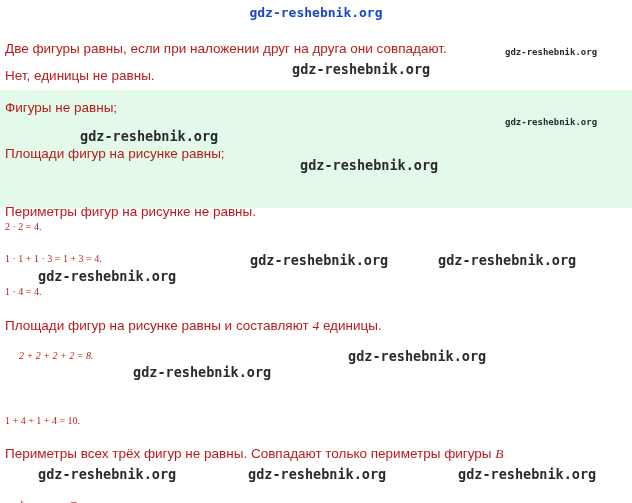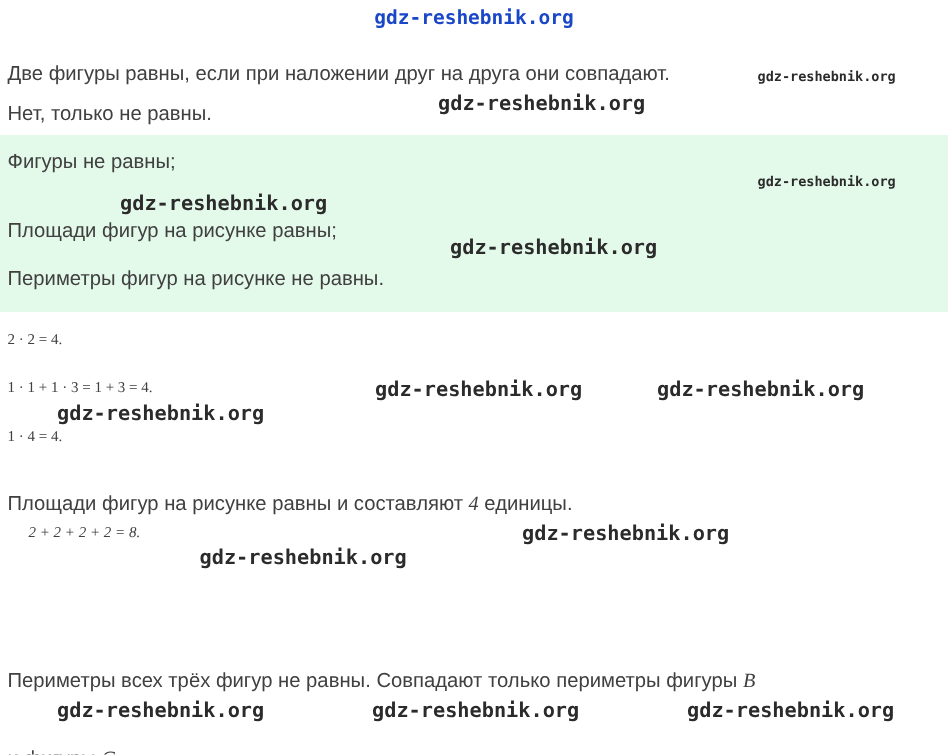--- a/index.html
+++ b/index.html
@@ -28,21 +28,21 @@
     text-align: center;
     font-family: "DejaVu Sans Mono", monospace;
     font-weight: bold;
     font-size: 13px;
     color: #1a47c8;
   }
   .line {
     position: absolute;
     font-size: 13.5px;
     line-height: 16px;
-    color: #404040;
+    color: #b91c1c;
     white-space: nowrap;
   }
   .serif {
     font-family: "Liberation Serif", serif;
     font-size: 10px;
   }
   .green-band {
     position: absolute;
     left: 0;
     width: 632px;
@@ -65,34 +65,35 @@
 </head>
 <body>
 
 <div class="page">
 
   <div class="top-watermark">gdz-reshebnik.org</div>
 
   <div class="green-band" style="top:90px; height:118px;"></div>
 
   <div class="line" style="top:41px; left:5px;">Две фигуры равны, если при наложении друг на друга они совпадают.</div>
-  <div class="line" style="top:68px; left:5px;">Нет, только не равны.</div>
+  <div class="line" style="top:68px; left:5px;">Нет, единицы не равны.</div>
   <div class="line" style="top:100px; left:5px;">Фигуры не равны;</div>
   <div class="line" style="top:146px; left:5px;text-align:right;">Площади фигур на рисунке равны;</div>
-  <div class="line" style="top:178px; left:5px;">Периметры фигур на рисунке не равны.</div>
+  <div class="line" style="top:204px; left:5px;">Периметры фигур на рисунке не равны.</div>
 
   <div class="line serif" style="top:219px; left:5px;">2 · 2 = 4.</div>
   <div class="line serif" style="top:251px; left:5px;">1 · 1 + 1 · 3 = 1 + 3 = 4.</div>
   <div class="line serif" style="top:284px; left:5px;">1 · 4 = 4.</div>
 
-  <div class="line" style="top:328px; left:5px;">
+  <div class="line" style="top:318px; left:5px;">
     <span>Площади фигур на рисунке равны и составляют </span><span class="italic-var">4</span><span> единицы.</span>
   </div>
 
   <div class="line serif" style="top:348px; left:19px;font-style:italic;">2 + 2 + 2 + 2 = 8.</div>
+  <div class="line serif" style="top:413px; left:5px;">1 + 4 + 1 + 4 = 10.</div>
 
   <div class="line" style="top:446px; left:5px;">
     <span>Периметры всех трёх фигур не равны. Совпадают только периметры фигуры </span><span class="italic-var">B</span>
   </div>
   <div class="line" style="top:498px; left:5px;">
     <span>и фигуры </span><span class="italic-var">C</span><span>.</span>
   </div>
 
   <div class="wm wm-sm" style="top:47px; left:505px;">gdz-reshebnik.org</div>
   <div class="wm wm-lg" style="top:61px; left:292px;">gdz-reshebnik.org</div>

